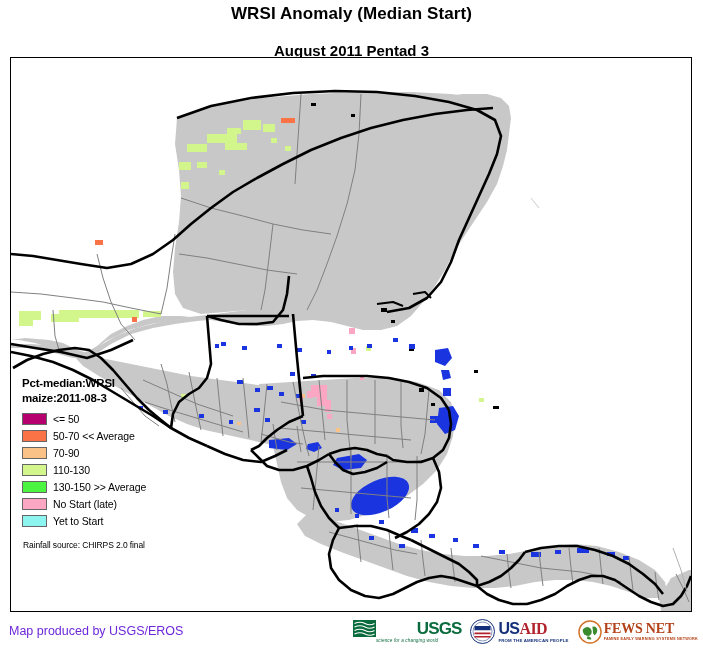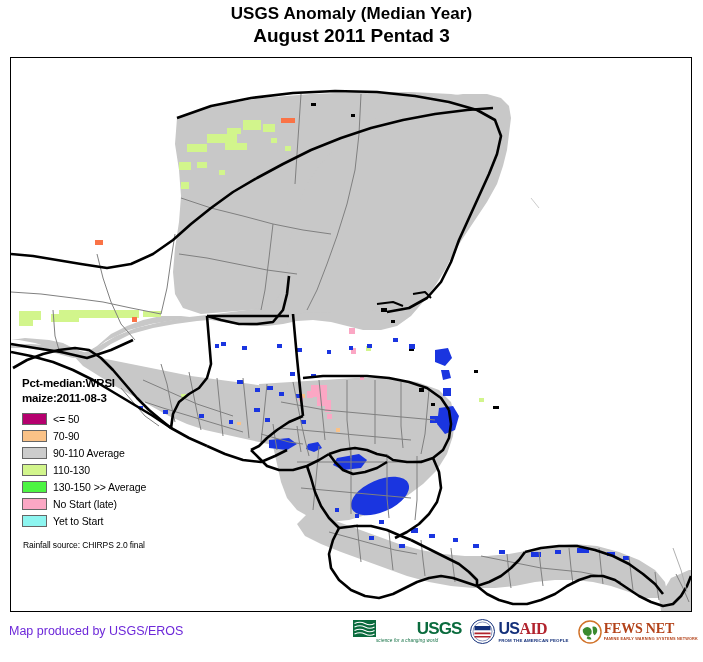--- a/index.html
+++ b/index.html
@@ -11,22 +11,22 @@
     overflow:hidden;
     position:relative;
   }
   
   #title-block{ text-align:center; padding-top:4px; }
   #map-title{
     font-size:17px; font-weight:bold; color:#000;
     letter-spacing:.1px; line-height:20px;
   }
   #map-subtitle{
-    font-size:19px; font-weight:bold; color:#000;
-    line-height:18px; margin-top:3px;
+    font-size:15px; font-weight:bold; color:#000;
+    line-height:18px; margin-top:18px;
   }
 
   
   #map-frame{
     position:absolute;
     left:10px; top:57px;
     width:682px; height:555px;
     border:1px solid #000;
     background:#eab308;
     overflow:hidden;
@@ -123,21 +123,21 @@
   }
   .fews-tag{
     font-size:3.8px;color:#b3431a;font-weight:bold;
     letter-spacing:.2px;margin-top:1px;
   }
 </style>
 </head>
 <body>
 
 <div id="title-block">
-  <div id="map-title">USGS Anomaly (Median Year)</div>
+  <div id="map-title">WRSI Anomaly (Median Start)</div>
   <div id="map-subtitle">August 2011 Pentad 3</div>
 </div>
 
 <div id="map-frame">
 
   <svg id="map-canvas" viewBox="0 0 680 553" preserveAspectRatio="none" xmlns="http://www.w3.org/2000/svg">
 
     <rect x="0" y="0" width="680" height="553" fill="#ffffff"></rect>
 
     <g>
@@ -461,26 +461,26 @@
   <div id="legend">
     <div class="legend-head">Pct-median:WRSI</div>
     <div class="legend-head">maize:2011-08-3</div>
 
     <div class="legend-rows" id="legend-rows">
         <div class="legend-row">
           <span class="swatch" style="background: rgb(181, 0, 110);"></span>
           <span class="legend-label">&lt;= 50</span>
         </div>
         <div class="legend-row">
+          <span class="swatch" style="background: rgb(250, 115, 70);"></span>
+          <span class="legend-label">50-70 &lt;&lt; Average</span>
+        </div>
+        <div class="legend-row">
           <span class="swatch" style="background: rgb(250, 194, 135);"></span>
           <span class="legend-label">70-90</span>
-        </div>
-        <div class="legend-row">
-          <span class="swatch" style="background: rgb(204, 204, 204);"></span>
-          <span class="legend-label">90-110 Average</span>
         </div>
         <div class="legend-row">
           <span class="swatch" style="background: rgb(210, 245, 140);"></span>
           <span class="legend-label">110-130</span>
         </div>
         <div class="legend-row">
           <span class="swatch" style="background: rgb(76, 244, 66);"></span>
           <span class="legend-label">130-150 &gt;&gt; Average</span>
         </div>
         <div class="legend-row">

